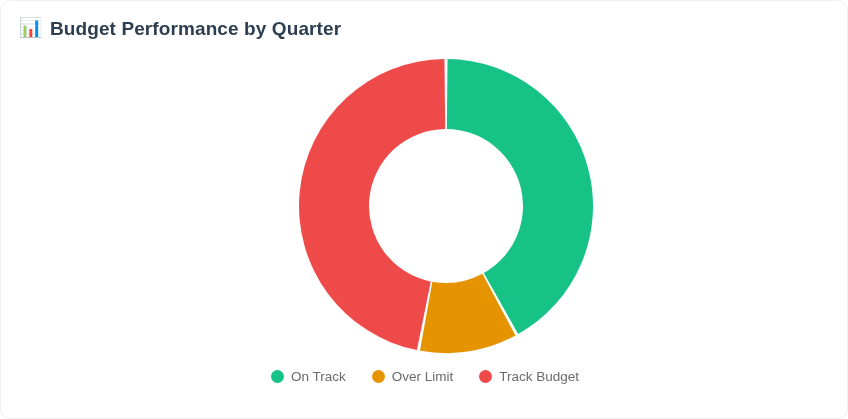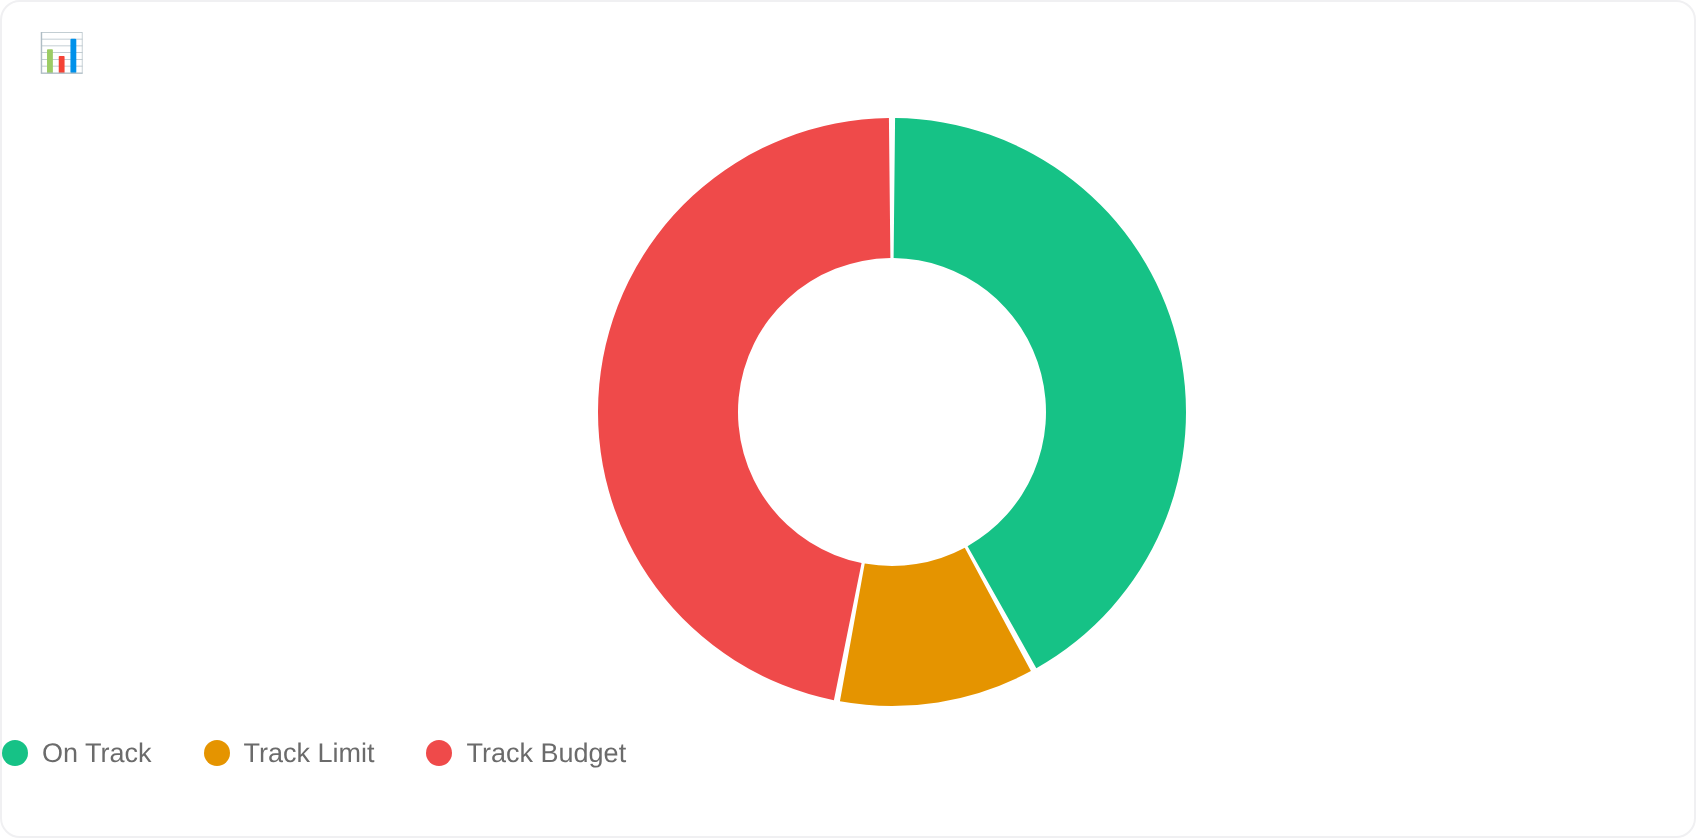--- a/index.html
+++ b/index.html
@@ -72,21 +72,21 @@
     top: 0;
   }
 
   
   #legend {
     position: absolute;
     left: 0;
     top: 368px;
     width: 848px;
     display: flex;
-    justify-content: flex-start;
+    justify-content: center;
     align-items: center;
     gap: 26px;
   }
   .legend-item {
     display: flex;
     align-items: center;
     gap: 7px;
   }
   .legend-swatch {
     width: 13px;
@@ -102,20 +102,21 @@
 </style>
 </head>
 <body>
 
 <div id="card">
 
   <div id="chart-header">
     <span id="chart-icon">
       <span class="glyph">📊</span>
     </span>
+    <span id="chart-title">Budget Performance by Quarter</span>
   </div>
 
   <div id="plot-area">
     <svg id="donut-svg" width="848" height="419" viewBox="0 0 848 419">
       <g id="donut-slices">
           <path d="M 446.5393522650881 58.00806010326971 A 147 147 0 0 1 517.1628517814257 333.06843023466786 L 482.79958902836586 272.08346345625455 A 77 77 0 0 0 445.8063273769509 128.00422195885557 Z" fill="#16c286">
             <title>On Track: 42</title>
           </path>
           <path d="M 514.464962435751 334.55160745355386 A 147 147 0 0 1 418.9685431730212 349.6767543714785 L 431.3644749953921 280.7830618136316 A 77 77 0 0 0 481.38640889491717 272.8603658090044 Z" fill="#e59400">
             <title>Near Limit: 11</title>
@@ -127,21 +128,21 @@
     </svg>
   </div>
 
   <div id="legend">
       <div class="legend-item">
         <span class="legend-swatch" style="background: rgb(22, 194, 134);"></span>
         <span class="legend-label">On Track</span>
       </div>
       <div class="legend-item">
         <span class="legend-swatch" style="background: rgb(229, 148, 0);"></span>
-        <span class="legend-label">Track Limit</span>
+        <span class="legend-label">Over Limit</span>
       </div>
       <div class="legend-item">
         <span class="legend-swatch" style="background: rgb(239, 74, 74);"></span>
         <span class="legend-label">Track Budget</span>
       </div>
     </div>
 
 </div>
 
 </body></html>

